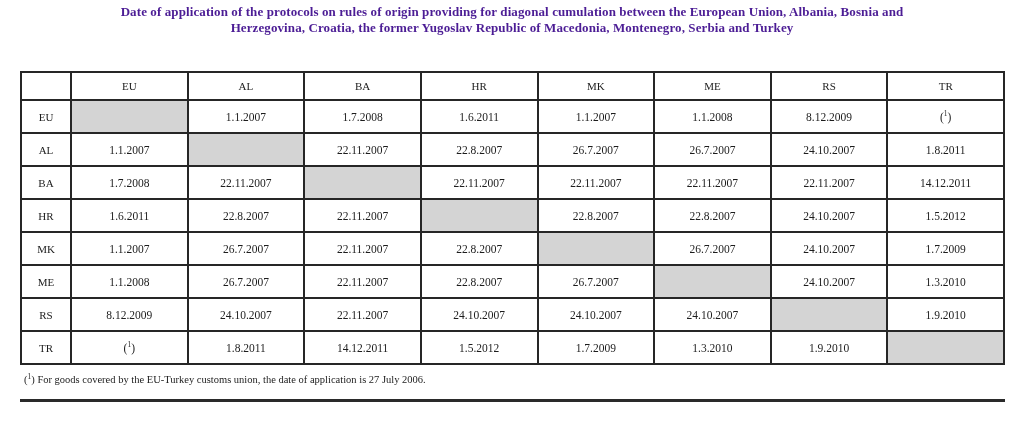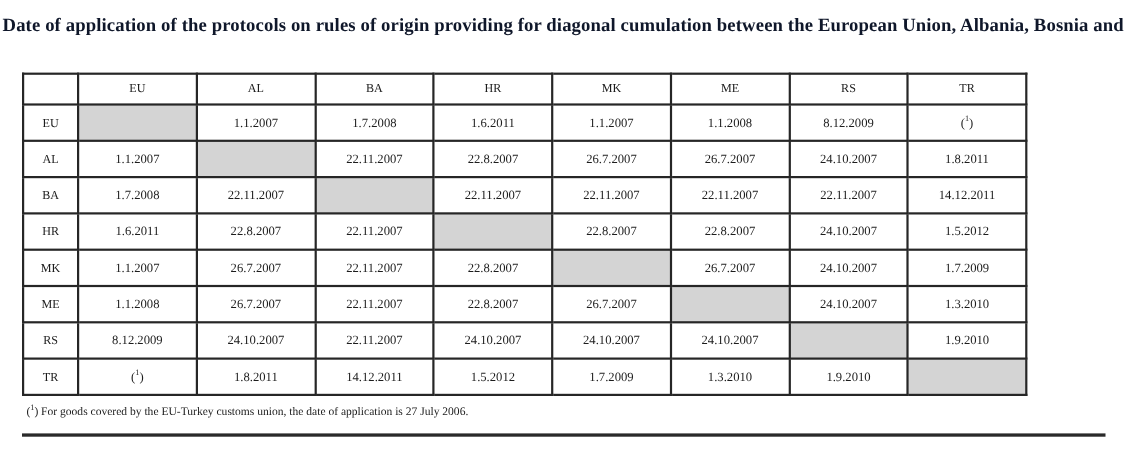--- a/index.html
+++ b/index.html
@@ -4,32 +4,32 @@
 <style>
   * { box-sizing: border-box; }
   html, body { margin: 0; padding: 0; background: #ffffff; }
   body {
     width: 1024px; height: 432px; overflow: hidden;
     font-family: "Liberation Serif", "DejaVu Serif", serif;
     color: #1c1c1c;
   }
   .page { position: relative; width: 1024px; height: 432px; background: #ffffff; }
   .title {
-    padding-top: 15px;
+    padding-top: 4px;
     text-align: center;
     font-weight: bold;
-    font-size: 17px;
+    font-size: 13px;
     line-height: 16px;
     letter-spacing: 0.1px;
-    color: #0f172a;
+    color: #4c1d95;
   }
   table.cum {
     border-collapse: collapse;
     table-layout: fixed;
-    width: 914px;
+    width: 985px;
     margin: 35px 0 0 20px;
   }
   table.cum th, table.cum td {
     border: 2px solid #262626;
     font-weight: normal;
     padding: 0;
     text-align: center;
     color: #1c1c1c;
     background: #ffffff;
   }
@@ -50,20 +50,21 @@
     border-top: 3px solid #2a2a2a;
   }
 </style>
 </head>
 <body>
 
 <div class="page">
 
   <div class="title">
     <div>Date of application of the protocols on rules of origin providing for diagonal cumulation between the European Union, Albania, Bosnia and</div>
+    <div>Herzegovina, Croatia, the former Yugoslav Republic of Macedonia, Montenegro, Serbia and Turkey</div>
   </div>
 
   <table class="cum">
     <colgroup>
       <col style="width:50px">
     </colgroup>
     <thead>
       <tr>
         <th></th>
       <th>EU</th>

